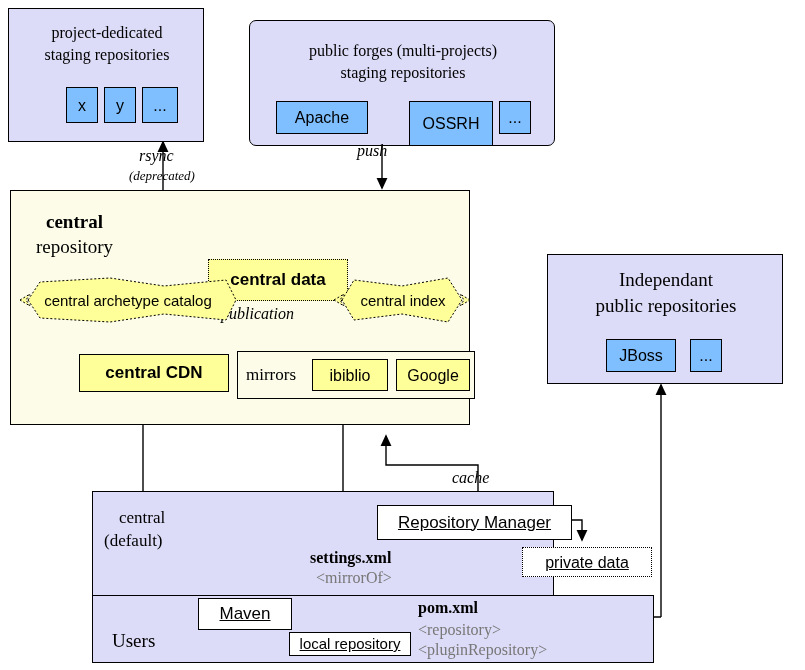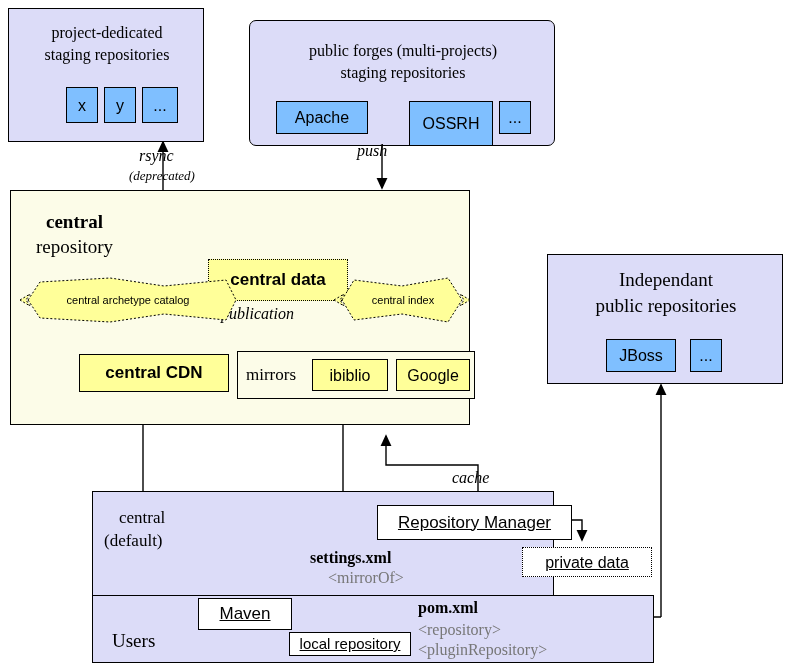--- a/index.html
+++ b/index.html
@@ -24,21 +24,21 @@
   .bold{font-weight:bold;}
   .ital{font-style:italic;}
   .mono{font-family:"Liberation Mono","DejaVu Sans Mono",monospace;}
   .gray{color:#777777;}
 
   .lbl{position:absolute;white-space:nowrap;font-family:Liberation Serif, serif;}
 
   
   .ribbon{position:absolute;}
   .ribbon .txt{position:absolute;left:0;top:0;width:100%;height:100%;
-      display:flex;align-items:center;justify-content:center;font-size:11px;white-space:nowrap;}
+      display:flex;align-items:center;justify-content:center;font-size:15px;white-space:nowrap;}
 </style>
 </head>
 <body>
 
 <div id="stage">
 
   <svg id="wires" viewBox="0 0 805 670">
     <defs>
       <marker id="ah" markerWidth="9" markerHeight="9" refX="7.2" refY="4.5" orient="auto">
         <path d="M0,0.6 L8.4,4.5 L0,8.4 z" fill="#000"></path>
@@ -169,21 +169,21 @@
 
   <div class="box lav" style="left:92px;top:491px;width:462px;height:105px;"></div>
   <div class="box lav" style="left:92px;top:595px;width:562px;height:68px;"></div>
 
   <div class="lbl t19" style="left:112px;top:630px;">Users</div>
 
   <div class="lbl t17" style="left:119px;top:508px;">central</div>
   <div class="lbl t17" style="left:104px;top:531px;">(default)</div>
 
   <div class="lbl t16 bold mono" style="left:310px;top:548px;">settings.xml</div>
-  <div class="lbl t16 mono gray" style="left:316px;top:568px;margin-left:12px;">&lt;mirrorOf&gt;</div>
+  <div class="lbl t16 mono gray" style="left:316px;top:568px;">&lt;mirrorOf&gt;</div>
 
   <div class="lbl t16 bold mono" style="left:418px;top:598px;">pom.xml</div>
   <div class="lbl t16 mono gray" style="left:418px;top:620px;">&lt;repository&gt;</div>
   <div class="lbl t16 mono gray" style="left:418px;top:640px;">&lt;pluginRepository&gt;</div>
 
   <div class="box white ctr t17" style="left:198px;top:598px;width:94px;height:32px;">
     <span>Maven</span>
   </div>
 
   <div class="box white ctr t15" style="left:289px;top:632px;width:122px;height:24px;">

